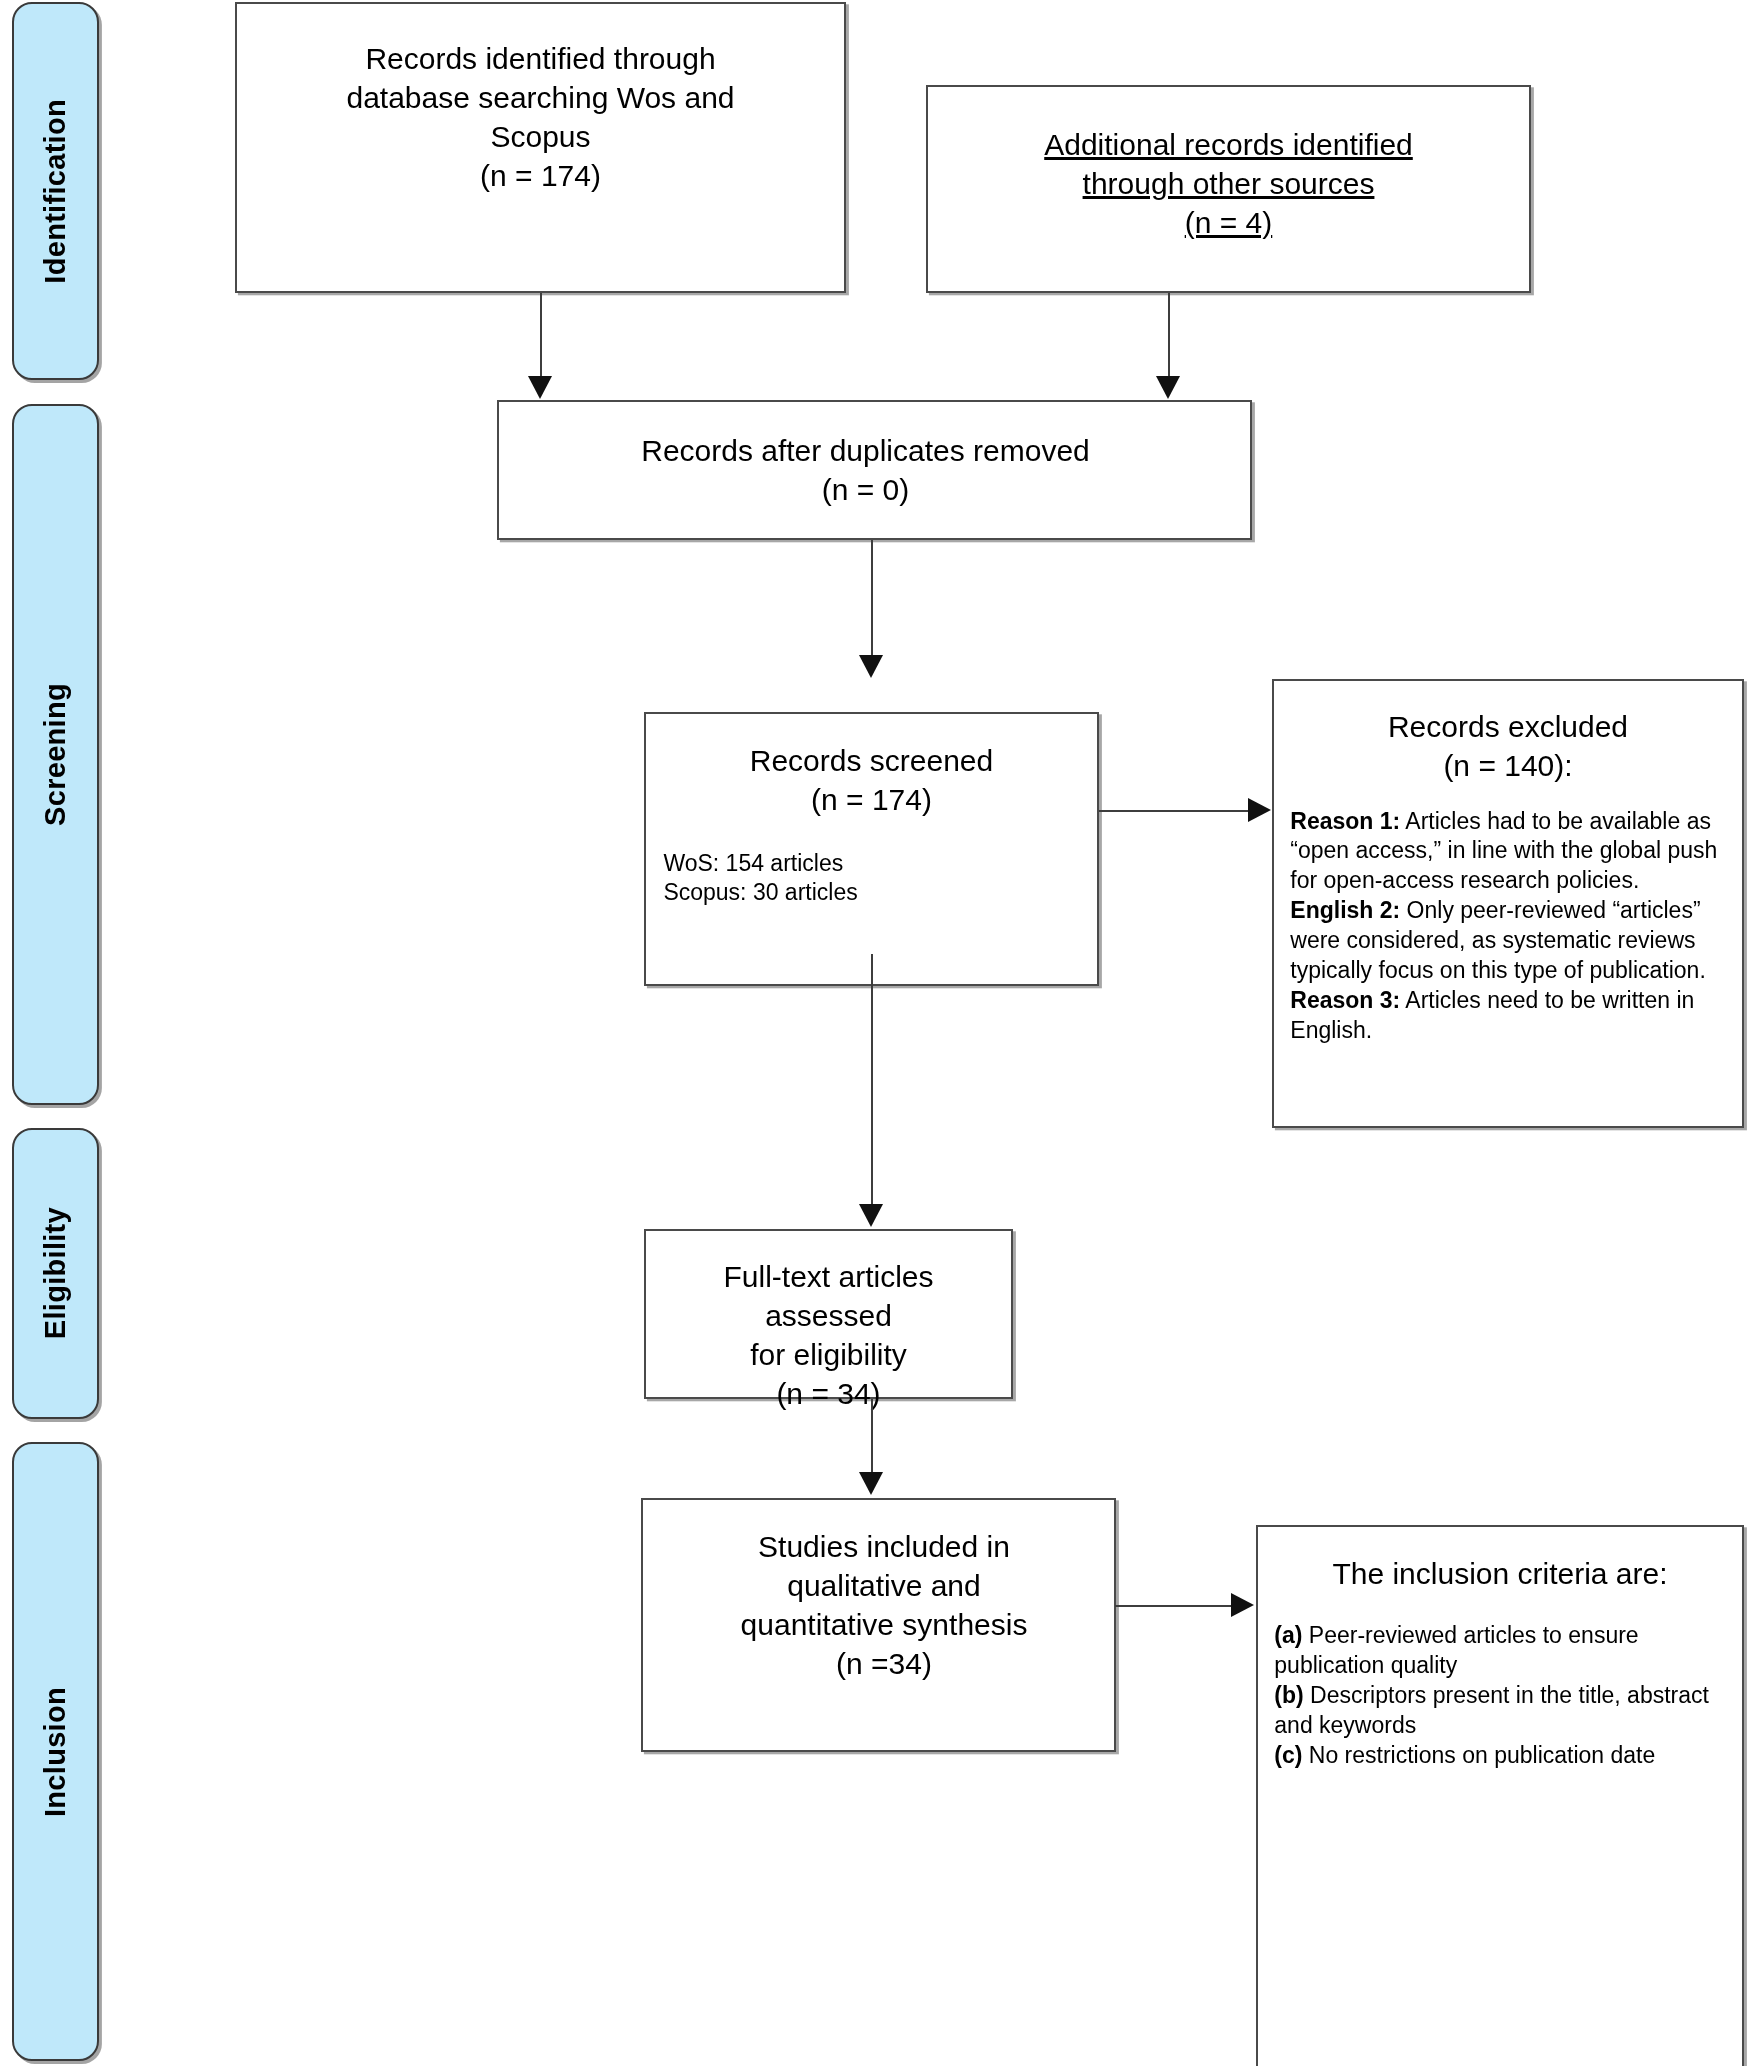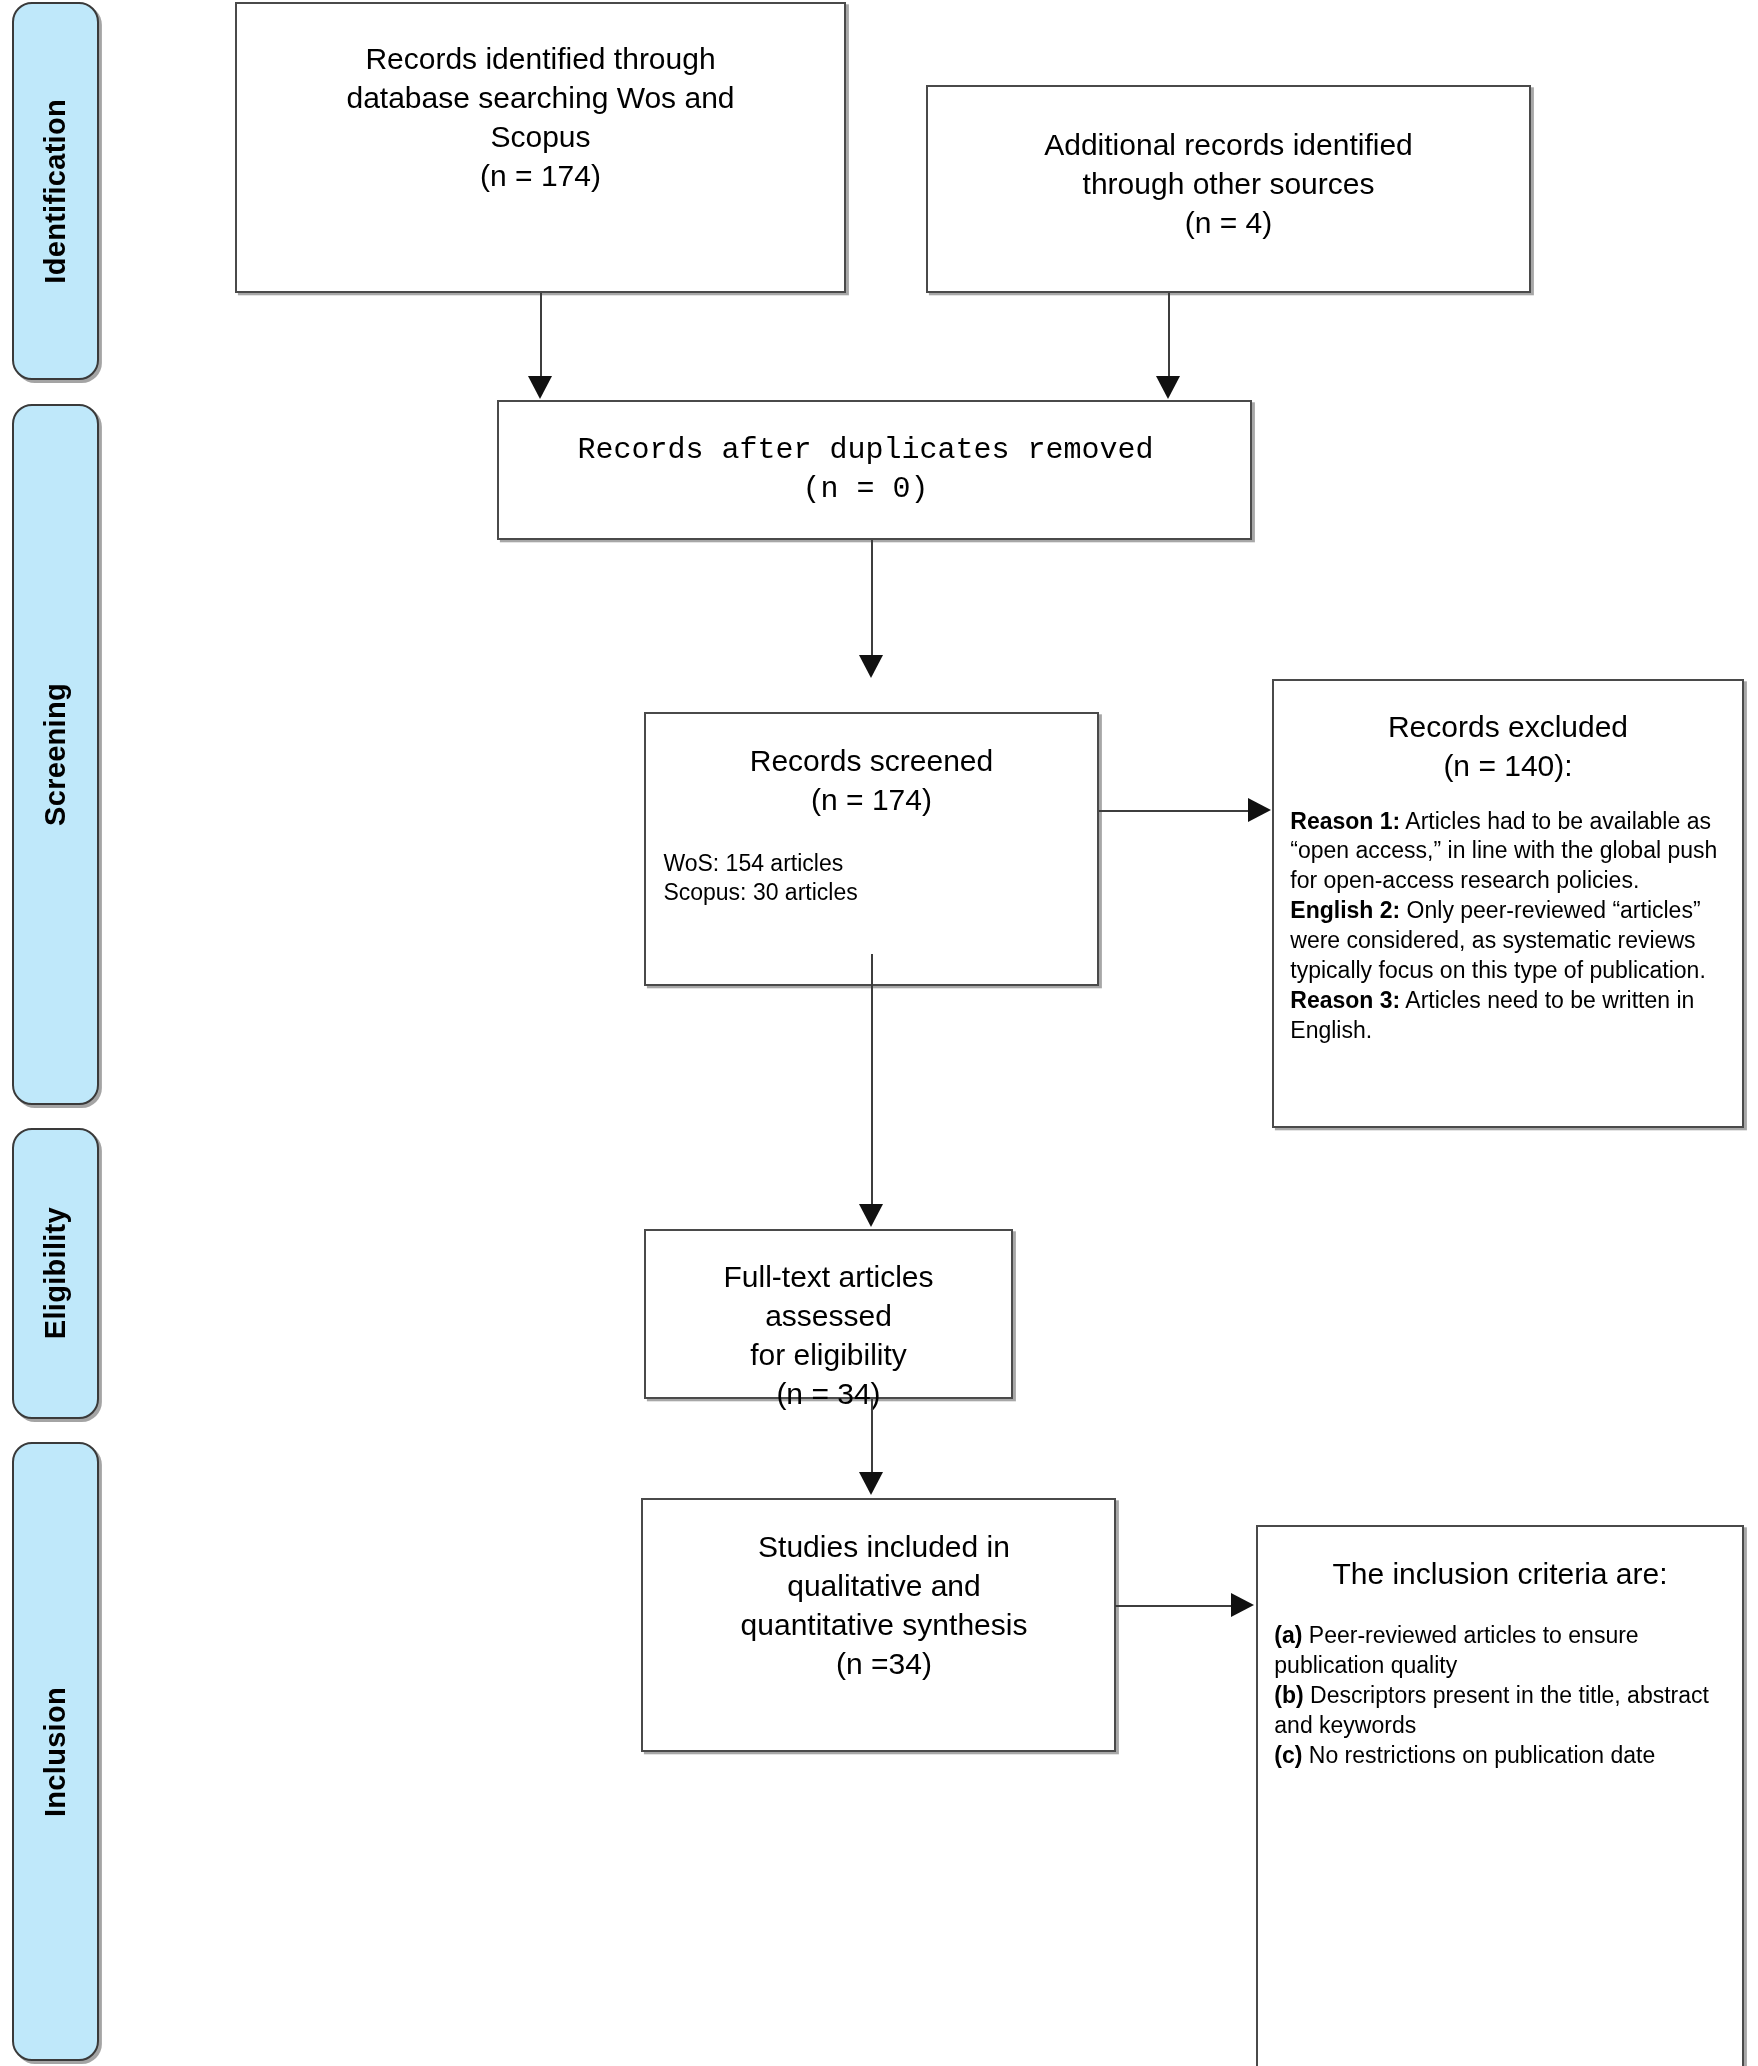--- a/index.html
+++ b/index.html
@@ -66,31 +66,31 @@
   .detail-list {
     font-size: 23px;
     line-height: 1.30;
     text-align: left;
   }
   .detail-list .ditem { margin: 0 0 0 0; }
   .detail-list b { font-weight: bold; }
 
   
   #box-db        { left: 235px;  top: 2.3px;    width: 611px; height: 291px; }
-  #box-other     { left: 926px; top: 85px;  width: 605px; height: 208px; }
+  #box-other     { left: 926px; top: 85px;  width: 605px; height: 208px; text-decoration: underline; }
   #box-dup       { left: 497px;  top: 400px;  width: 755px; height: 140px; }
   #box-screened  { left: 644px; top: 712px; width: 455px;  height: 274px; }
   #box-excluded  { left: 1272px; top: 679px; width: 472px;  height: 449px; }
   #box-fulltext  { left: 644px; top: 1229px; width: 369px;  height: 170px; }
   #box-included  { left: 641px; top: 1498px; width: 475px;  height: 254px; }
   #box-criteria  { left: 1256px; top: 1499px; width: 488px;  height: 557px; margin-top: 26px; }
 
   #box-db .box-head        { padding: 35px 30px 0 30px; }
   #box-other .box-head     { padding: 38px 34px 0 34px; }
-  #box-dup .box-head       { padding: 29px 41px 0 23px; font-family: Liberation Mono, monospace; }
+  #box-dup .box-head       { padding: 29px 41px 0 23px; }
   #box-screened .box-head  { padding: 27px 17.4px 0 17.4px; }
   #box-screened .box-sub   { padding: 30px 0 0 17.4px; }
   #box-excluded .box-head  { padding: 25.6px 17.4px 0 17.4px; }
   #box-excluded .detail-list { padding: 22px 14px 0 16.3px; }
   #box-fulltext .box-head  { padding: 25.6px 17.4px 0 17.4px; }
   #box-included .box-head  { padding: 27px 12px 0 23px; }
   #box-criteria .box-head  { padding: 27px 17.4px 0 17.4px; }
   #box-criteria .detail-list { padding: 28px 14px 0 16.3px; }
 
   

